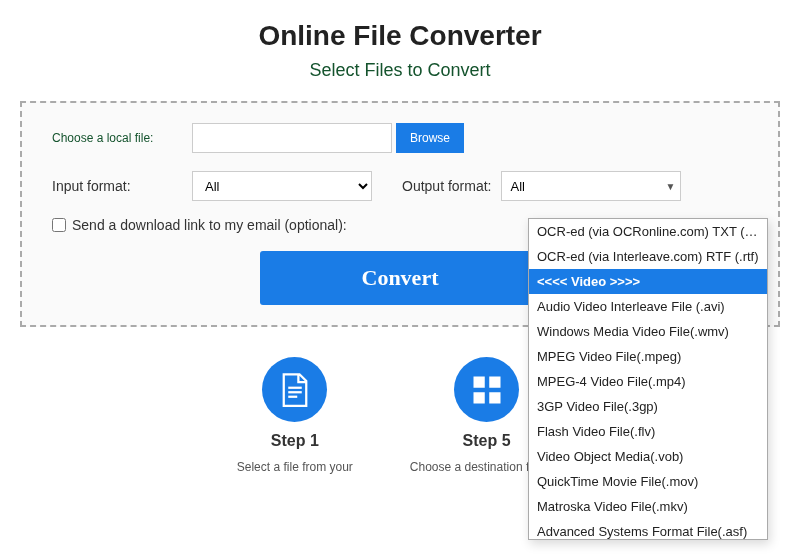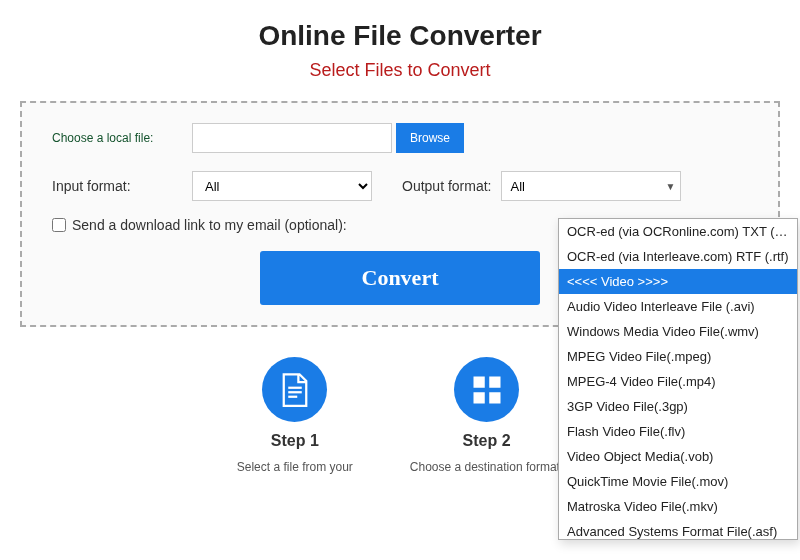--- a/index.html
+++ b/index.html
@@ -23,21 +23,21 @@
       text-align: center;
       font-size: 28px;
       font-weight: bold;
       color: #222;
       margin-bottom: 8px;
     }
 
     .page-subtitle {
       text-align: center;
       font-size: 18px;
-      color: #b91c1c;
+      color: #14532d;
       margin-bottom: 20px;
     }
 
     .converter-box {
       border: 2px dashed #aaa;
       margin: 0 20px;
       padding: 20px 30px;
       background: #fafafa;
     }
 
@@ -207,21 +207,21 @@
       font-size: 12px;
       color: #555;
       text-align: center;
       max-width: 160px;
     }
 
     
     .dropdown-overlay {
       position: absolute;
       top: 218px;
-      left: 558px;
+      left: 528px;
       width: 240px;
       background: #fff;
       border: 1px solid #aaa;
       box-shadow: 2px 4px 10px rgba(0,0,0,0.15);
       z-index: 100;
       font-size: 13px;
     }
 
     .dropdown-overlay .scrollbar-area {
       max-height: 320px;
@@ -233,21 +233,21 @@
       cursor: pointer;
       color: #222;
       white-space: nowrap;
       overflow: hidden;
       text-overflow: ellipsis;
     }
 
     .dropdown-item.section-header {
       background: #1a7ce6;
       color: #fff;
-      font-weight: normal;
+      font-weight: bold;
     }
 
     
     .scrollbar-area::-webkit-scrollbar {
       width: 8px;
     }
     .scrollbar-area::-webkit-scrollbar-track {
       background: #f0f0f0;
     }
     .scrollbar-area::-webkit-scrollbar-thumb {
@@ -311,21 +311,21 @@
     <div class="step-item">
       <div class="step-icon-circle">
 
         <svg viewBox="0 0 32 32">
           <rect x="4" y="4" width="10" height="10" fill="#fff"></rect>
           <rect x="18" y="4" width="10" height="10" fill="#fff"></rect>
           <rect x="4" y="18" width="10" height="10" fill="#fff"></rect>
           <rect x="18" y="18" width="10" height="10" fill="#fff"></rect>
         </svg>
       </div>
-      <span class="step-label">Step 2</span>
+      <span class="step-label">Step 5</span>
       <span class="step-desc">Choose a destination format.</span>
     </div>
   </div>
 </div>
 
 <div class="dropdown-overlay">
   <div class="scrollbar-area" id="dropdown-list">
       <div class="dropdown-item">OCR-ed (via OCRonline.com) TXT (.txt)</div>
       <div class="dropdown-item">OCR-ed (via Interleave.com) RTF (.rtf)</div>
       <div class="dropdown-item section-header">&lt;&lt;&lt;&lt; Video &gt;&gt;&gt;&gt;</div>

